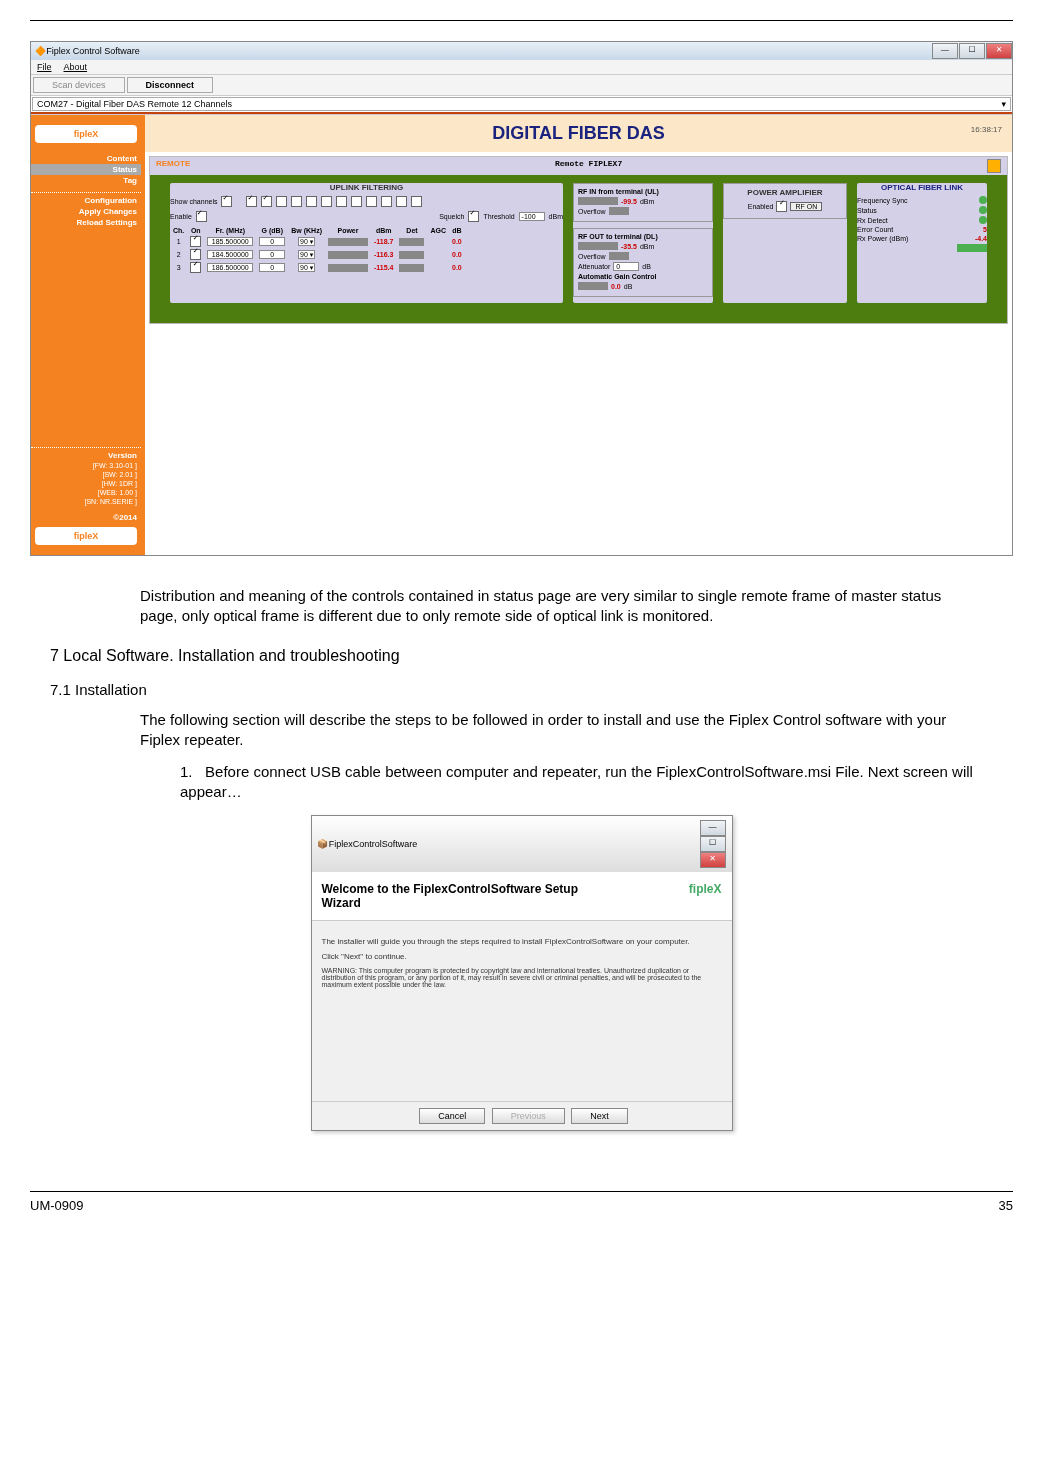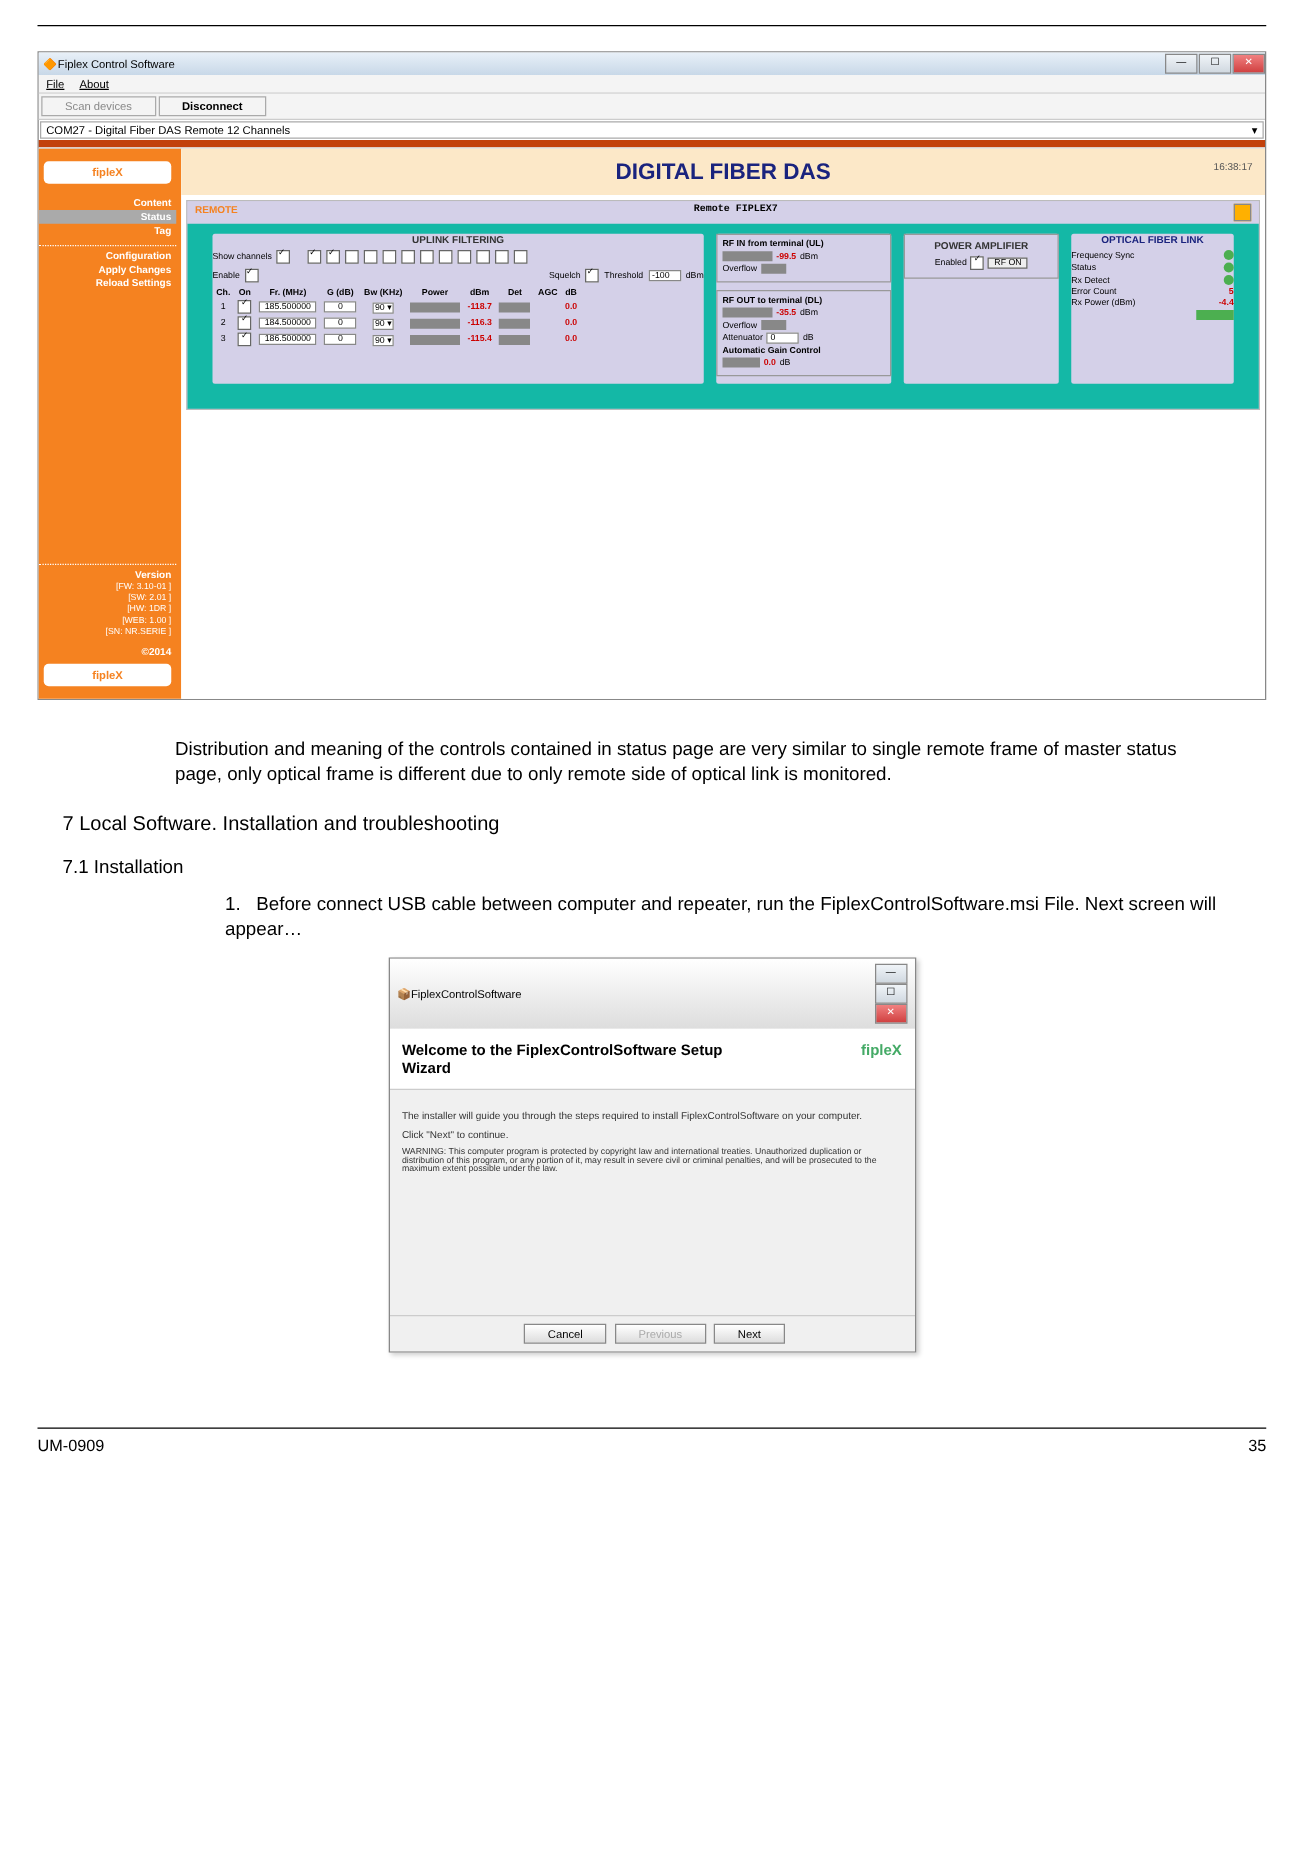--- a/index.html
+++ b/index.html
@@ -58,21 +58,21 @@
   .tb-btn {
     border: 1px solid #aaa;
     background: #f4f4f4;
     font-size: 9px;
     padding: 2px 18px;
     margin-right: 2px;
     color: #888;
   }
   .tb-btn.active { color: #000; font-weight: bold; }
   .combo-row {
-    border-bottom: 6px solid #c2410c;
+    border-bottom: 2px solid #c2410c;
     padding: 1px;
   }
   .combo {
     border: 1px solid #aaa;
     background: #fff;
     font-size: 9px;
     padding: 1px 4px;
     display: flex;
   }
   .combo .arrow { margin-left: auto; }
@@ -140,21 +140,21 @@
     gap: 16px;
   }
   .remote-header .rlabel { color: #f58220; font-weight: bold; }
   .remote-header .rname { margin: 0 auto; font-family: Liberation Mono, monospace; font-weight: bold; }
   .remote-header .status-sq { width: 12px; height: 12px; background: #ffb000; border: 1px solid #888; }
   .panels {
     display: flex;
     padding: 8px 20px 20px 20px;
     gap: 10px;
     font-size: 7px;
-    background: #14b8a6;
+    background: #4d7c0f;
   }
   .panel {
     background: #d4d0e8;
     border-radius: 2px;
   }
   .panel-title {
     text-align: center;
     font-weight: bold;
     color: #333;
     font-size: 8px;
@@ -482,20 +482,21 @@
   </div>
 
   <div class="body-text">
     <p>Distribution and meaning of the controls contained in status page are very similar to single remote frame of master status page, only optical frame is different due to only remote side of optical link is monitored.</p>
   </div>
 
   <h2 class="sec sec-num" style="margin-left:20px">7    Local Software. Installation and troubleshooting</h2>
   <h3 class="sub" style="margin-left:20px">7.1 Installation</h3>
 
   <div class="body-text">
+    <p>The following section will describe the steps to be followed in order to install and use the Fiplex Control software with your Fiplex repeater.</p>
     <div class="num-list">
       <p>
         <span>1.</span>&nbsp;&nbsp;
         <span>Before connect USB cable between computer and repeater, run the FiplexControlSoftware.msi File.  Next screen will appear…</span>
       </p>
     </div>
   </div>
 
   <div class="installer-shot">
     <div class="inst-title">

